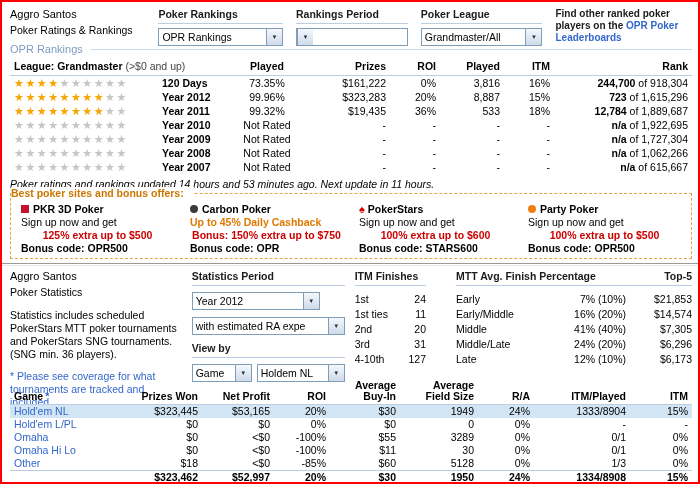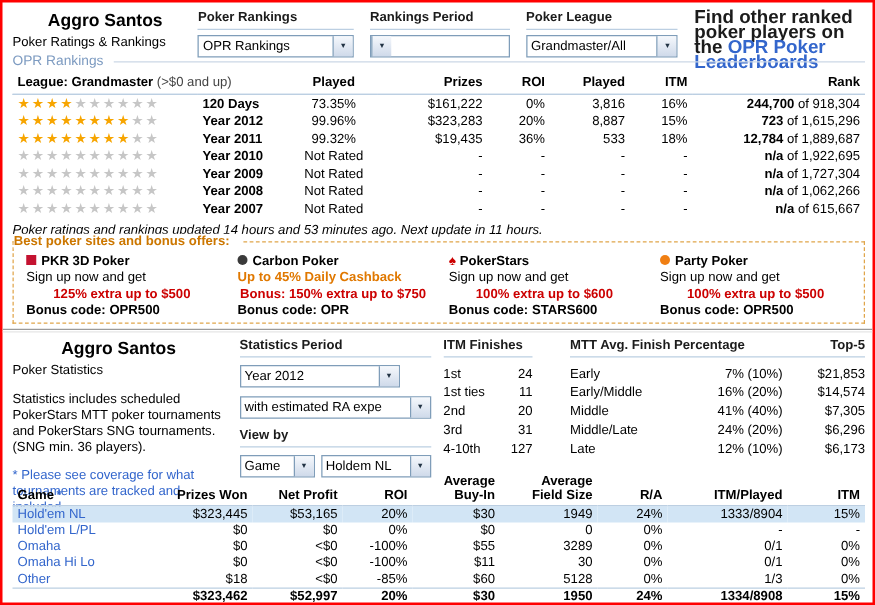--- a/index.html
+++ b/index.html
@@ -3,27 +3,27 @@
 <meta charset="utf-8">
 <style>
 *{margin:0;padding:0;box-sizing:border-box;}
 body{font-family:"Liberation Sans",sans-serif;font-size:10.5px;color:#000;background:#fff;}
 .page{position:relative;width:700px;height:484px;background:#fff;border:2px solid var(--page-border,#f00);overflow:hidden;}
 a{color:var(--link-blue,#36c);}
 b{font-weight:bold;}
 
 
 .top{position:absolute;top:6px;left:8px;right:6px;display:flex;}
-.player-name{font-size:14px;font-weight:bold;text-align:center;}
+.player-name{font-size:11px;font-weight:normal;}
 .player-sub{margin-top:4px;}
 .player-block{width:150px;}
 .filter{margin-right:13px;}
 .filter-label{font-weight:bold;color:#1b1b1b;padding-bottom:3px;border-bottom:1px solid var(--underline-blue,#BCCFE2);margin-bottom:4px;white-space:nowrap;}
 .f1{width:126px;}.f2{width:113px;}.f3{width:123px;}
-.find-block{margin-left:auto;width:138px;font-size:15px;line-height:12px;font-weight:bold;color:#1b1b1b;}
+.find-block{margin-left:auto;width:138px;font-size:10px;line-height:12px;font-weight:bold;color:#1b1b1b;}
 .find-block a{font-weight:bold;}
 
 
 .sel{display:flex;height:18px;border:1px solid #7f9db9;background:#fff;cursor:default;}
 .sel-text{flex:1;padding:2px 3px 0;white-space:nowrap;overflow:hidden;}
 .sel-btn{flex:0 0 16px;border-left:1px solid #7f9db9;background:linear-gradient(#f5f8fc,#cfdaea);display:flex;align-items:center;justify-content:center;font-size:6px;color:#234;}
 
 
 .sec-rankings{position:absolute;top:41px;left:8px;right:6px;}
 .sec-title{display:flex;align-items:center;color:var(--section-blue,#7D9BC1);font-size:11px;}

